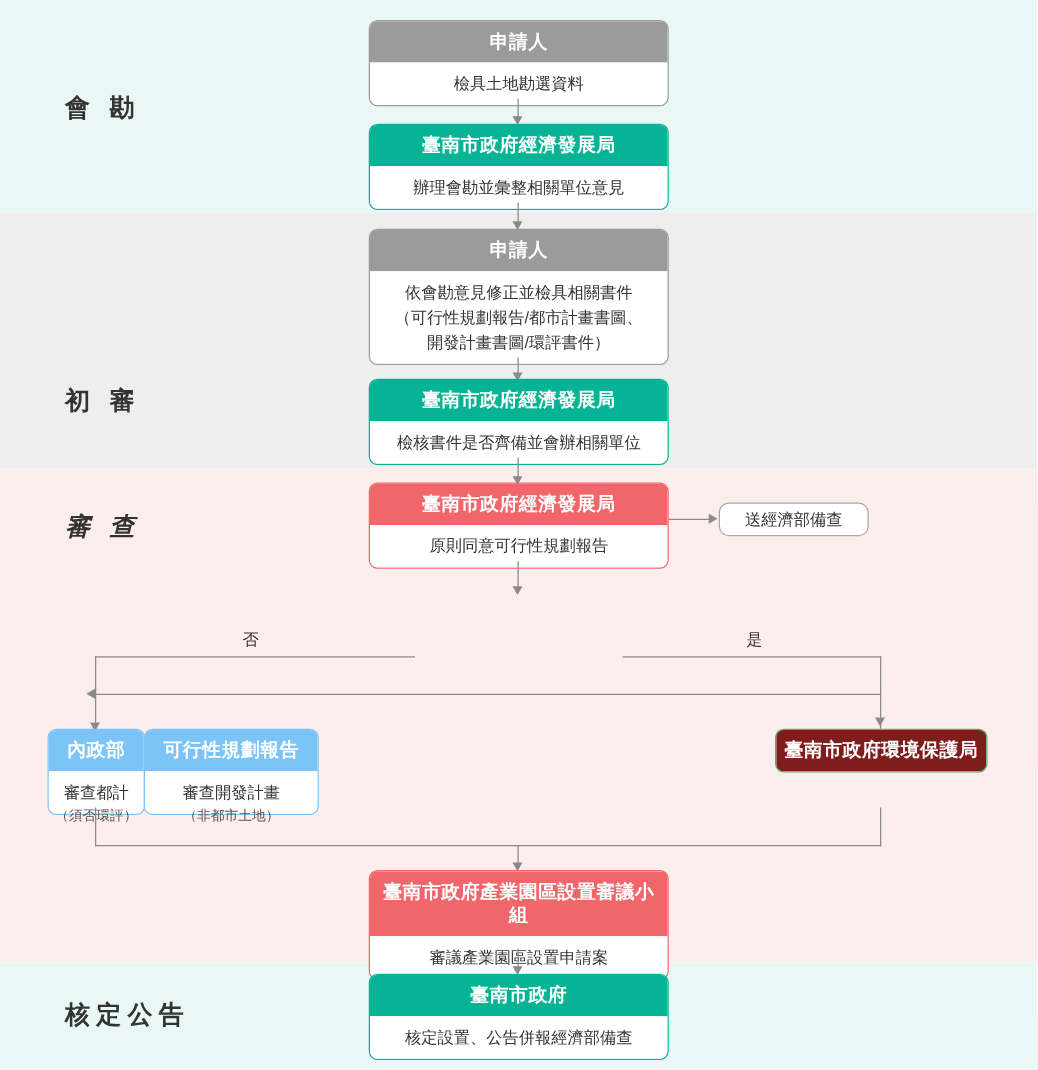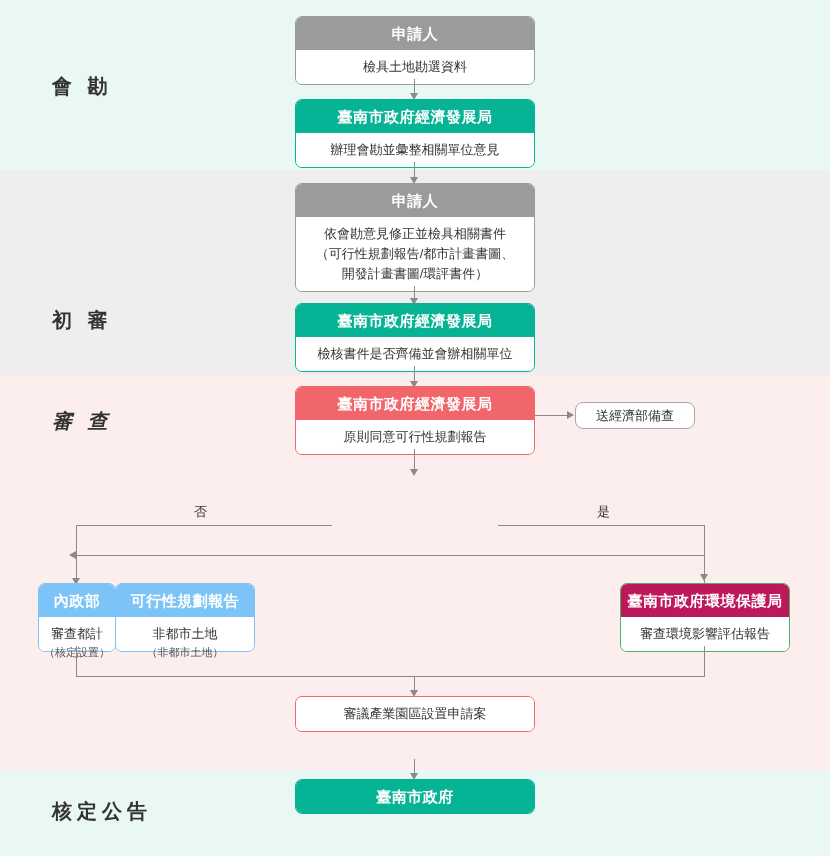--- a/index.html
+++ b/index.html
@@ -74,21 +74,21 @@
   }
   .node.t-gray  {border:1.2px solid #9b9b9b;}
   .node.t-gray  .hdr{background:#9b9b9b;}
   .node.t-teal  {border:1.2px solid #06b394;}
   .node.t-teal  .hdr{background:#06b394;}
   .node.t-red   {border:1.2px solid #f1666b;}
   .node.t-red   .hdr{background:#f1666b;}
   .node.t-blue  {border:1.2px solid #7cc4f7;}
   .node.t-blue  .hdr{background:#7cc4f7;}
   .node.t-green {border:1.2px solid #4cb269;}
-  .node.t-green .hdr{background:#be185d;}
+  .node.t-green .hdr{background:#7f1d1d;}
 
   
   .pill{
     position:absolute;
     background:#ffffff;
     border:1.2px solid #a8a8a8;
     border-radius:8px;
     font-size:13px;color:#333;
     text-align:center;
     box-sizing:border-box;
@@ -182,43 +182,44 @@
   <div class="vline" style="left:704px;top:525px;height:58px;"></div>
   <div class="arrow-down" style="left:700px;top:574px;"></div>
 
   <div class="hline" style="left:76px;top:555px;width:629px;"></div>
   <div class="arrow-left" style="left:69px;top:551px;"></div>
 
   <div class="node t-blue" style="left:38px;top:583px;width:78px;">
     <div class="hdr">內政部</div>
     <div class="bdy">審查都計</div>
   </div>
-  <div class="caption" style="left:38px;top:645px;width:78px;">（核定設置）</div>
+  <div class="caption" style="left:38px;top:645px;width:78px;">（須否環評）</div>
 
   <div class="node t-blue" style="left:115px;top:583px;width:140px;">
     <div class="hdr">可行性規劃報告</div>
-    <div class="bdy">非都市土地</div>
+    <div class="bdy">審查開發計畫</div>
   </div>
   <div class="caption" style="left:115px;top:645px;width:140px;font-family:Liberation Mono, monospace;">（非都市土地）</div>
 
   <div class="node t-green" style="left:620px;top:583px;width:170px;">
     <div class="hdr">臺南市政府環境保護局</div>
-    <div class="bdy">審查環境影響評估報告</div>
   </div>
 
   <div class="vline" style="left:76px;top:646px;height:31px;"></div>
   <div class="vline" style="left:704px;top:646px;height:31px;"></div>
   <div class="hline" style="left:76px;top:676px;width:629px;"></div>
   <div class="vline" style="left:414px;top:676px;height:18px;"></div>
   <div class="arrow-down" style="left:410px;top:690px;"></div>
 
   <div class="node t-red" style="left:295px;top:696px;width:240px;">
+    <div class="hdr">臺南市政府產業園區設置審議小組</div>
     <div class="bdy">審議產業園區設置申請案</div>
   </div>
 
   <div class="vline" style="left:414px;top:759px;height:18px;"></div>
   <div class="arrow-down" style="left:410px;top:773px;"></div>
 
   <div class="node t-teal" style="left:295px;top:779px;width:240px;">
     <div class="hdr">臺南市政府</div>
+    <div class="bdy">核定設置、公告併報經濟部備查</div>
   </div>
 
 </div>
 
 </body></html>

